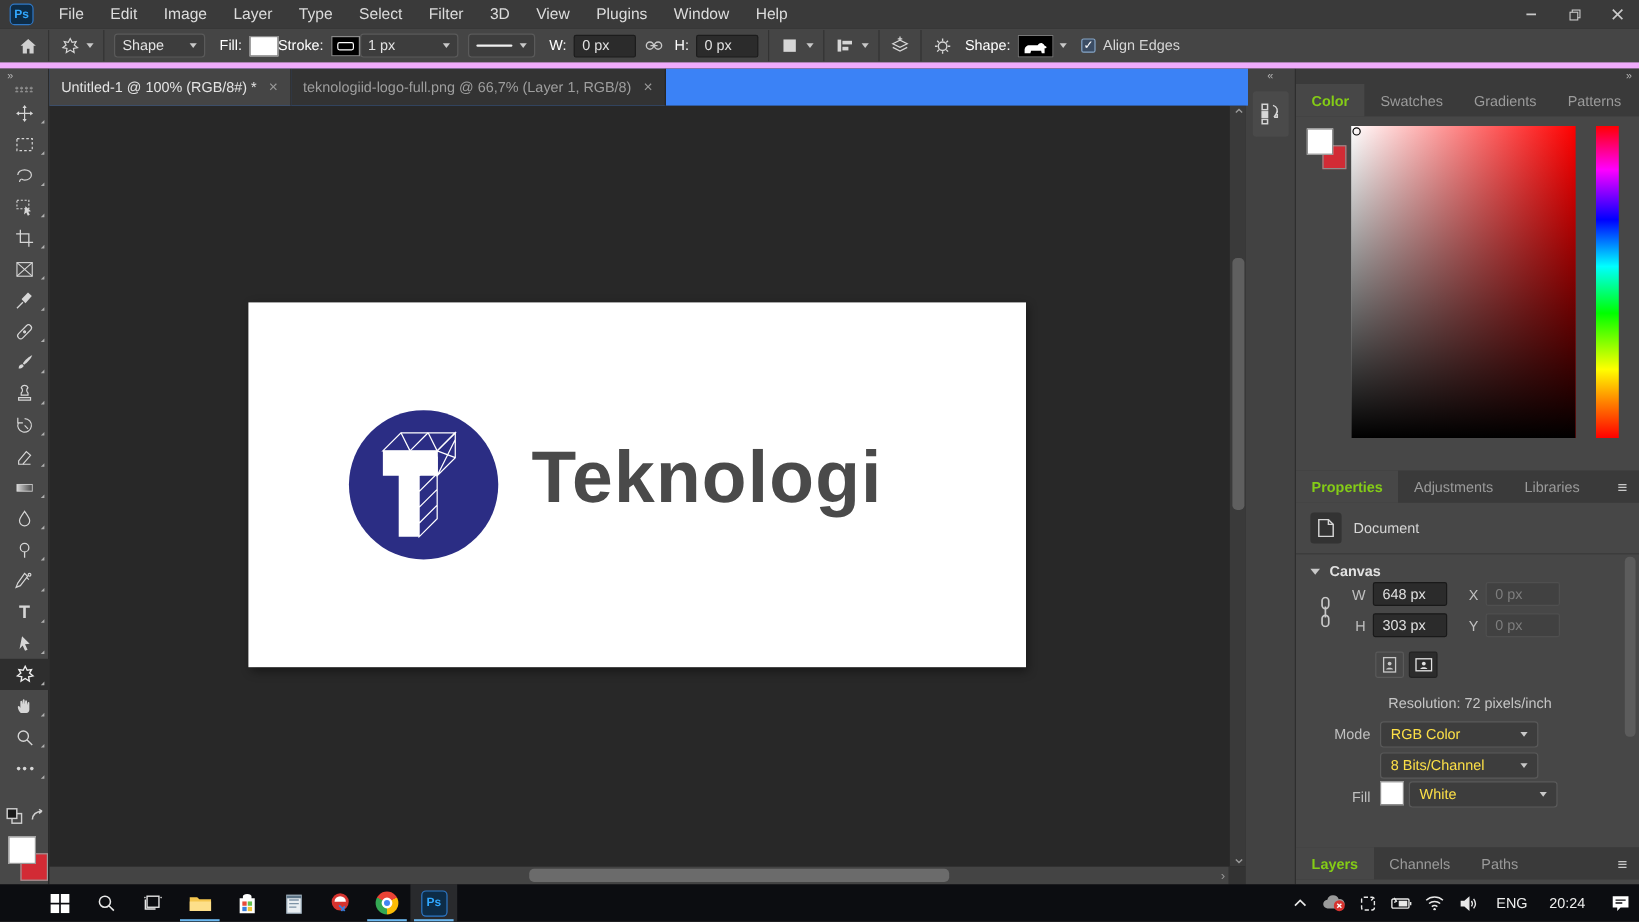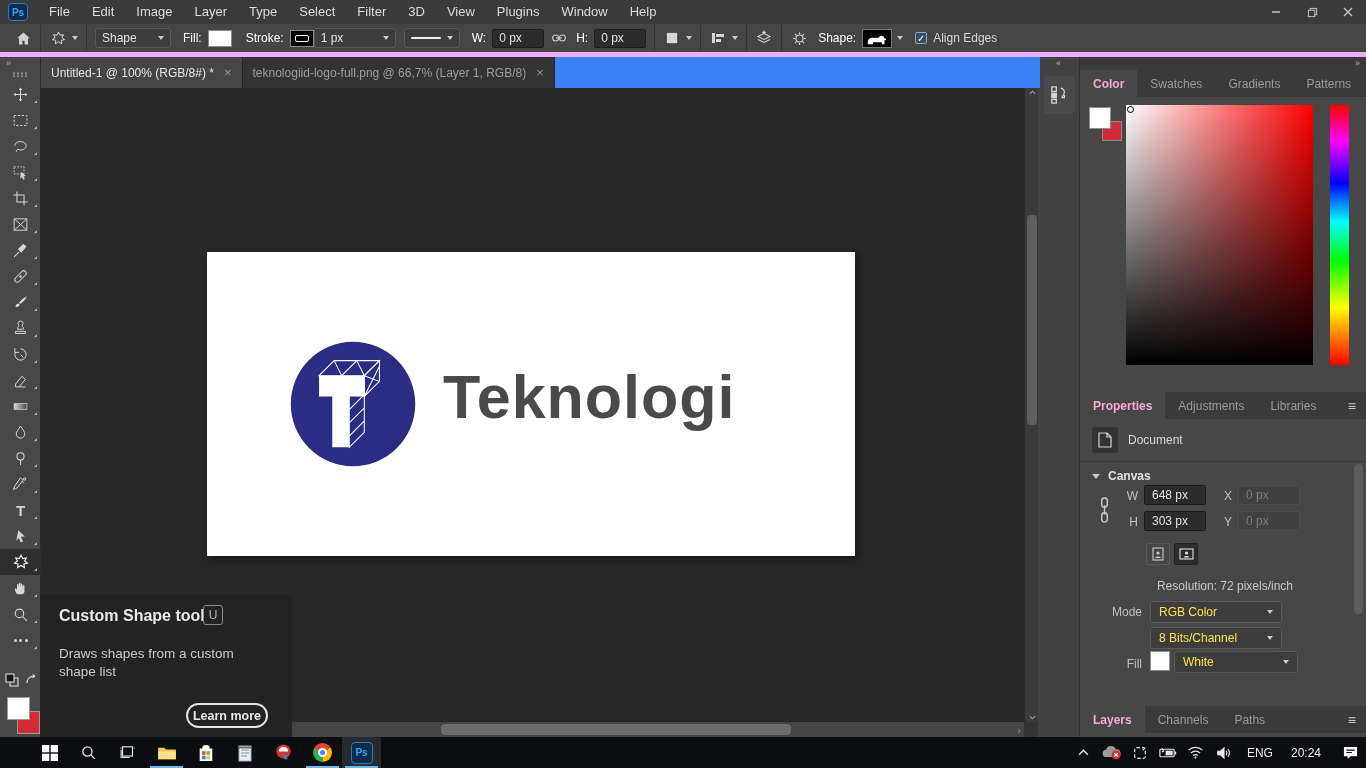--- a/index.html
+++ b/index.html
@@ -72,21 +72,21 @@
   #dockstrip{left:1038px;top:57px;width:42px;height:680px;background:#424242;border-right:1px solid #2e2e2e}
   .dock-head{height:13px;text-align:center;color:#b5b5b5;font-size:9px;line-height:13px}
   .dock-btn{margin:6px auto 0;width:30px;height:38px;background:#4a4a4a;border-radius:3px;display:flex;align-items:center;justify-content:center}
 
   
   #rightpanel{left:1080px;top:57px;width:286px;height:680px;background:#474747}
   .topstrip{position:absolute;left:0;top:0;width:286px;height:13px;background:#3a3a3a;color:#b5b5b5;font-size:9px;
     text-align:right;line-height:13px;padding-right:6px}
   .ptabs{position:absolute;left:0;width:286px;height:27px;background:#3a3a3a;display:flex;align-items:stretch;font-size:12px}
   .ptab{padding:0 13px;display:flex;align-items:center;color:#9b9b9b}
-  .ptab.active{background:#474747;color:#f9a8d4;font-weight:bold}
+  .ptab.active{background:#474747;color:#84cc16;font-weight:bold}
   .pmenu{margin-left:auto;color:#c9c9c9;font-size:14px;padding:0 10px;display:flex;align-items:center}
 
   #colorbody{position:absolute;left:0;top:40px;width:286px;height:295px}
   .c-fg{position:absolute;left:9px;top:10px;width:22px;height:22px;background:#fff;border:1px solid #8e8e8e;z-index:2}
   .c-bg{position:absolute;left:22px;top:24px;width:20px;height:20px;background:#d22b35;border:1px solid #8e8e8e;z-index:1}
   #gradbox{position:absolute;left:46px;top:8px;width:187px;height:260px;
     background:linear-gradient(to bottom,rgba(0,0,0,0),#000),linear-gradient(to right,#fff,#f00)}
   #gradmarker{position:absolute;left:47px;top:9px;width:7px;height:7px;border:1.2px solid #000;border-radius:50%;background:transparent}
   #huebar{position:absolute;left:250px;top:8px;width:19px;height:260px;
     background:linear-gradient(to bottom,#f00 0%,#f0f 14%,#00f 30%,#0ff 45%,#0f0 60%,#ff0 78%,#f80 88%,#f00 100%)}
@@ -189,21 +189,21 @@
         </svg>
     </span>
       <span class="caret"></span>
     <span class="sep"></span>
     <span class="optsel" style="width:76px">
       <span>Shape</span>
         <span class="caret" style="margin-left:auto"></span>
     </span>
     <span class="lbl" style="margin-left:12px">Fill:</span>
     <span class="swatchbox"></span>
-    <span class="lbl" style="margin-left:14px">Stroke:</span>
+    <span class="lbl" style="margin-left:0">Stroke:</span>
     <span class="strokebox">
         <i></i>
       </span>
     <span class="optsel" style="width:82px;margin-left:0">
       <span>1 px</span>
         <span class="caret" style="margin-left:auto"></span>
     </span>
     <span class="optsel" style="width:56px;margin-left:8px">
       <span class="linesample"></span>
         <span class="caret" style="margin-left:auto"></span>
@@ -580,26 +580,20 @@
     </div>
 
     <div class="ptabs" style="top:649px">
       <span class="ptab active">Layers</span>
       <span class="ptab">Channels</span>
       <span class="ptab">Paths</span>
       <span class="pmenu">≡</span>
     </div>
   </div>
 
-  <div id="tooltip" class="abs">
-    <div class="t-title">Custom Shape tool</div>
-    <div class="t-key">U</div>
-    <div class="t-desc">Draws shapes from a custom shape list</div>
-    <div class="t-btn">Learn more</div>
-  </div>
 
   <div id="taskbar" class="abs">
     <div class="tb-left">
       <span class="tslot">
         <svg width="16" height="16" viewBox="0 0 16 16" fill="#fff">
             <rect x="0" y="0" width="7.3" height="7.3"></rect>
             <rect x="8.7" y="0" width="7.3" height="7.3"></rect>
             <rect x="0" y="8.7" width="7.3" height="7.3"></rect>
             <rect x="8.7" y="8.7" width="7.3" height="7.3"></rect>
           </svg>

